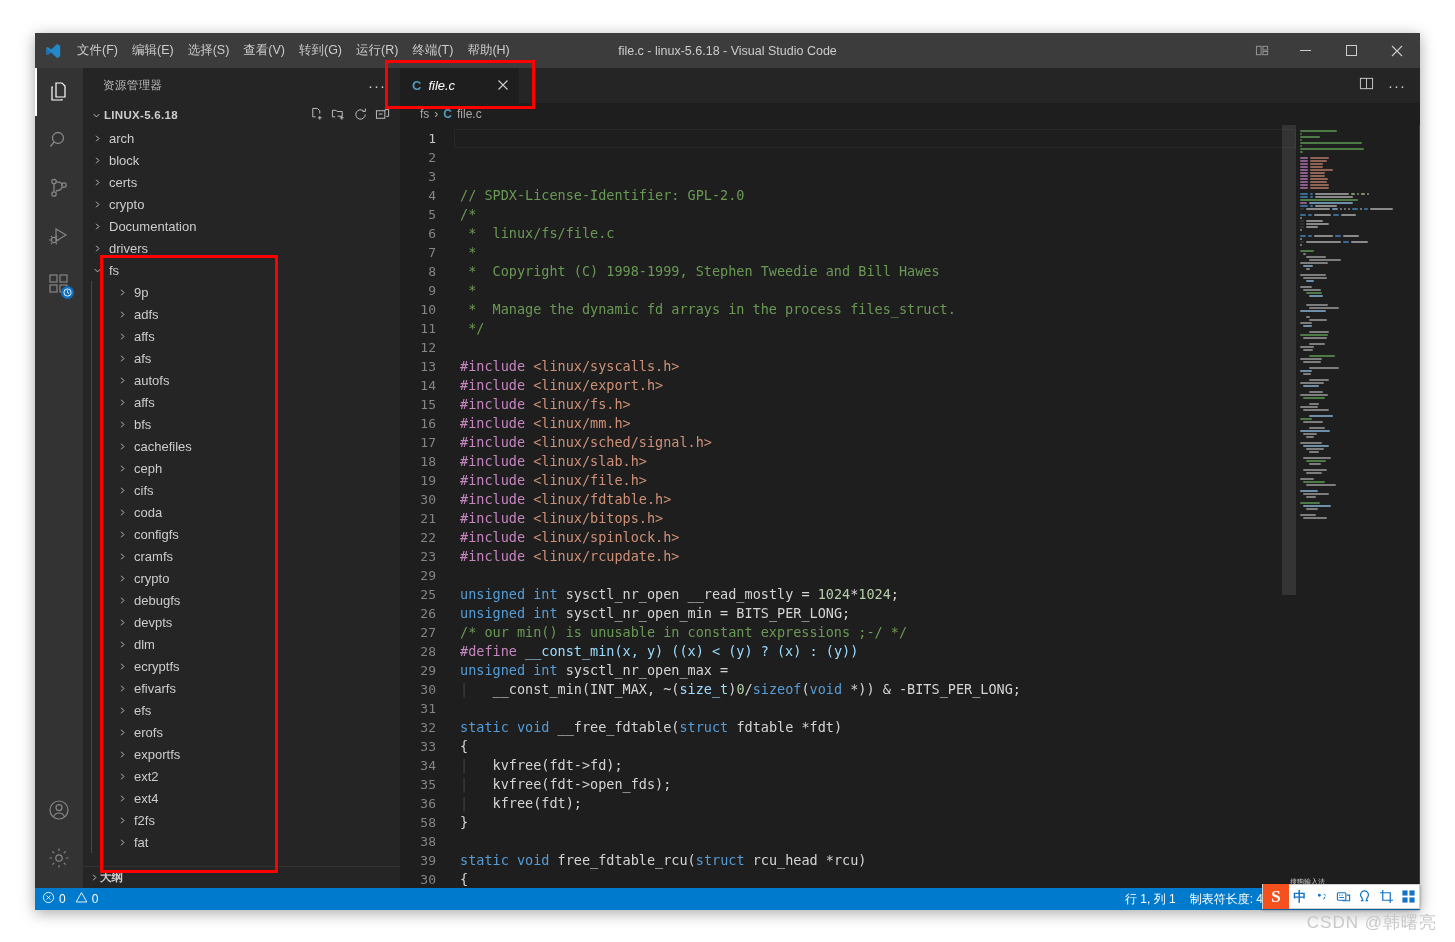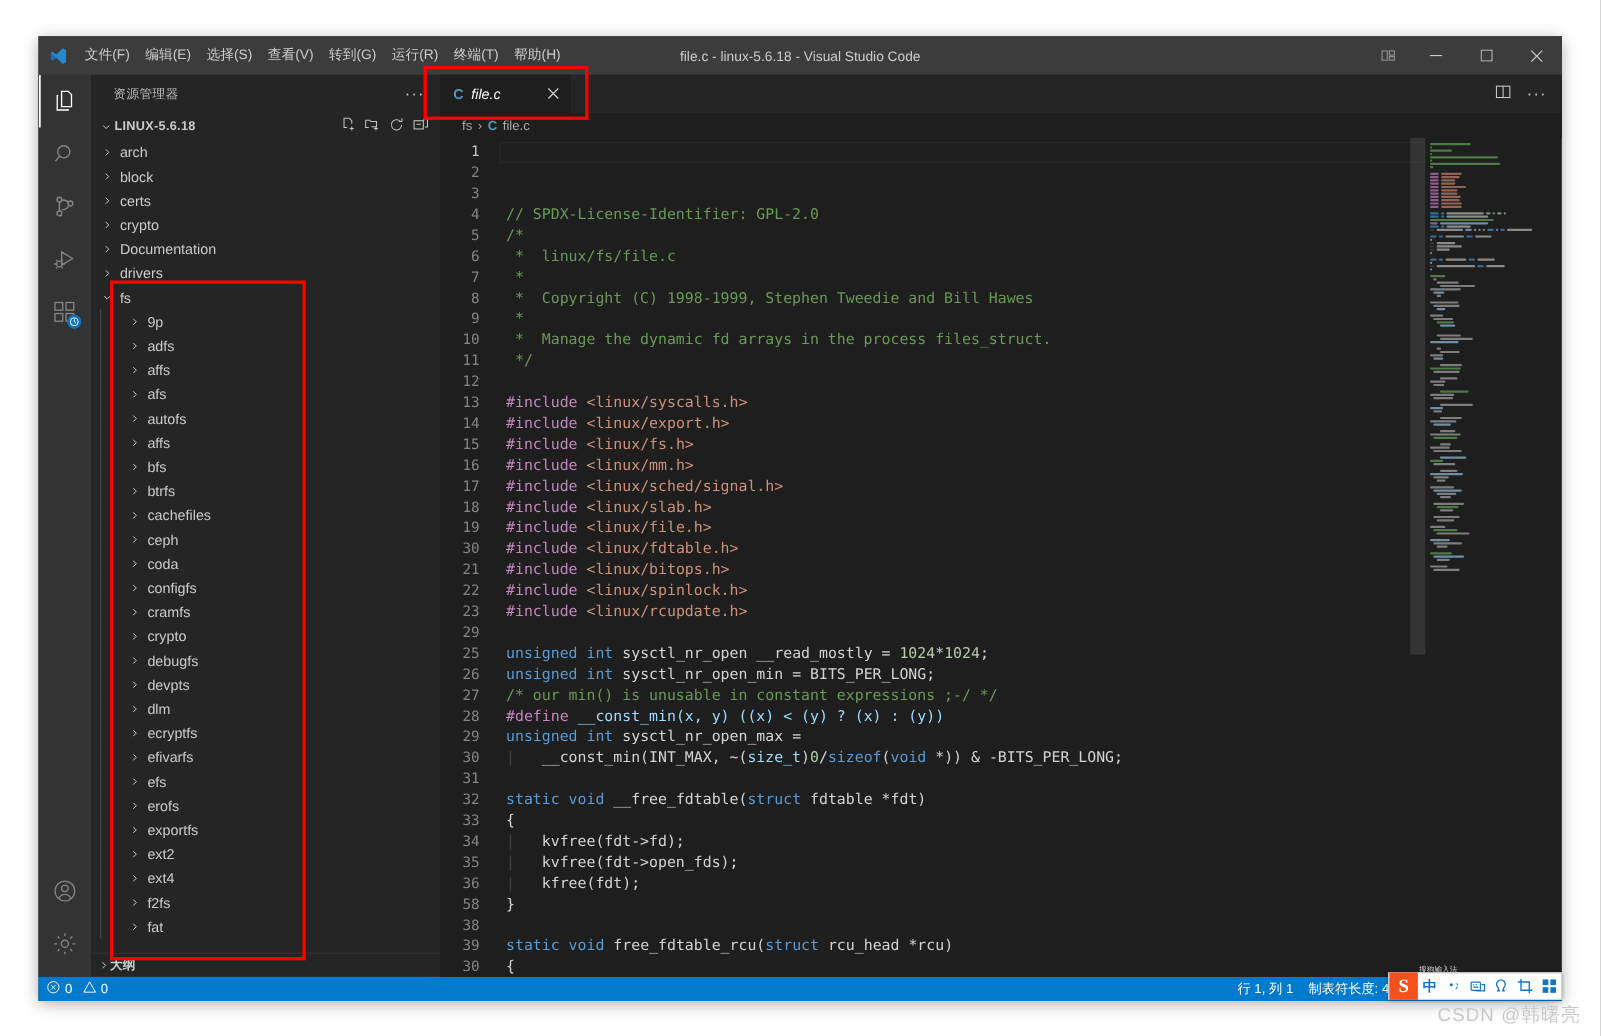--- a/index.html
+++ b/index.html
@@ -510,39 +510,39 @@
               </span>
               <span style="padding-left:6px;">bfs</span>
             </div>
             <div class="tree-row">
               <span style="display:inline-block;width:25px;height:22px;border-left:1px solid #474747;margin-left:8px;"></span>
               <span class="tw">
                 <svg width="11" height="11" viewBox="0 0 16 16" fill="none" stroke="currentColor" stroke-width="1.3">
                   <path d="M6 4l4 4-4 4"></path>
                 </svg>
               </span>
-              <span style="padding-left:6px;">btrfs</span>
-            </div>
-            <div class="tree-row">
-              <span style="display:inline-block;width:25px;height:22px;border-left:1px solid #474747;margin-left:8px;"></span>
-              <span class="tw">
-                <svg width="11" height="11" viewBox="0 0 16 16" fill="none" stroke="currentColor" stroke-width="1.3">
-                  <path d="M6 4l4 4-4 4"></path>
-                </svg>
-              </span>
               <span style="padding-left:6px;">cachefiles</span>
             </div>
             <div class="tree-row">
               <span style="display:inline-block;width:25px;height:22px;border-left:1px solid #474747;margin-left:8px;"></span>
               <span class="tw">
                 <svg width="11" height="11" viewBox="0 0 16 16" fill="none" stroke="currentColor" stroke-width="1.3">
                   <path d="M6 4l4 4-4 4"></path>
                 </svg>
               </span>
               <span style="padding-left:6px;">ceph</span>
+            </div>
+            <div class="tree-row">
+              <span style="display:inline-block;width:25px;height:22px;border-left:1px solid #474747;margin-left:8px;"></span>
+              <span class="tw">
+                <svg width="11" height="11" viewBox="0 0 16 16" fill="none" stroke="currentColor" stroke-width="1.3">
+                  <path d="M6 4l4 4-4 4"></path>
+                </svg>
+              </span>
+              <span style="padding-left:6px;">cifs</span>
             </div>
             <div class="tree-row">
               <span style="display:inline-block;width:25px;height:22px;border-left:1px solid #474747;margin-left:8px;"></span>
               <span class="tw">
                 <svg width="11" height="11" viewBox="0 0 16 16" fill="none" stroke="currentColor" stroke-width="1.3">
                   <path d="M6 4l4 4-4 4"></path>
                 </svg>
               </span>
               <span style="padding-left:6px;">coda</span>
             </div>

